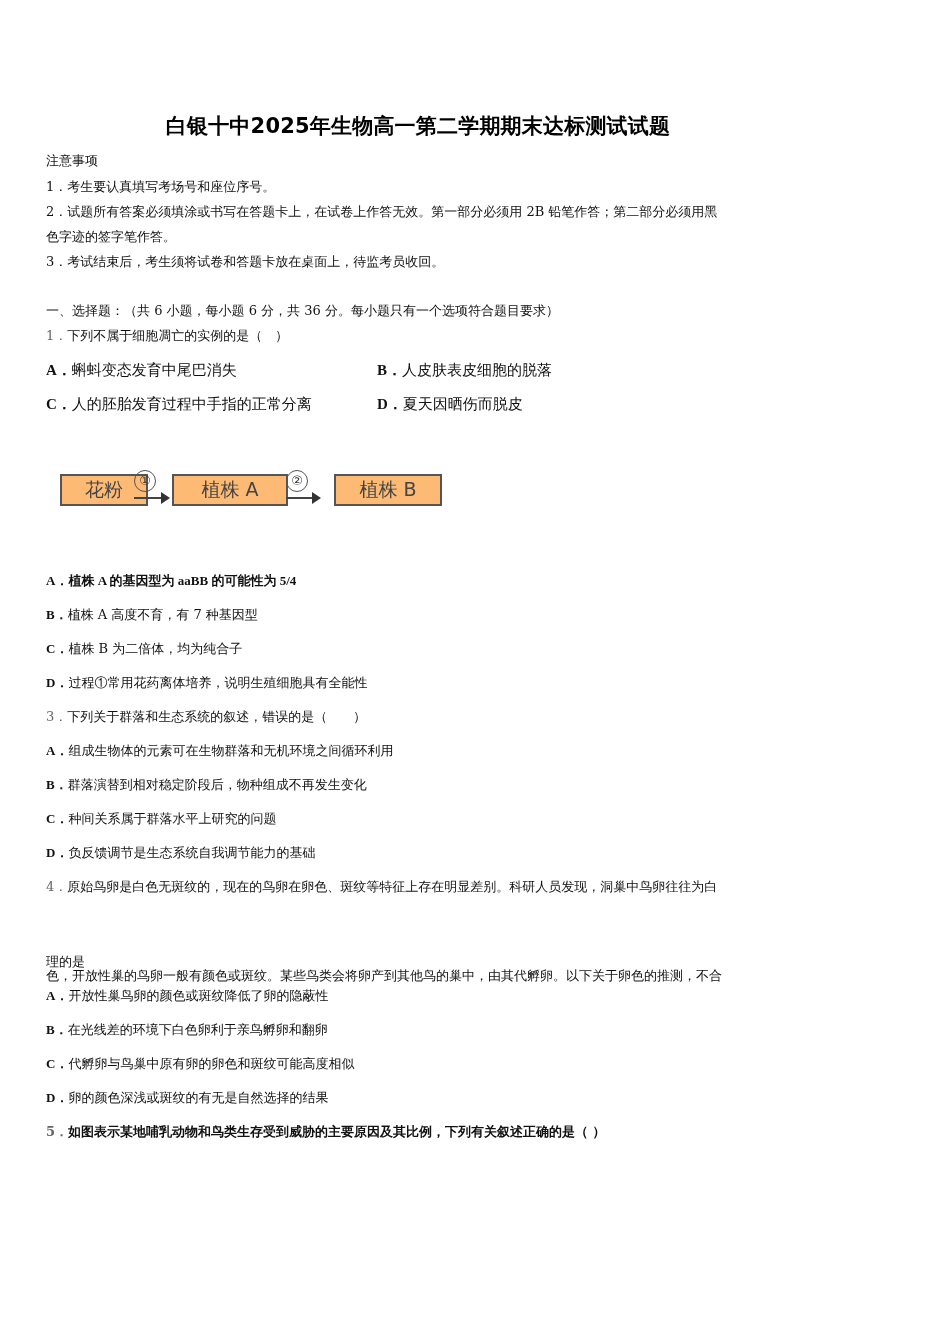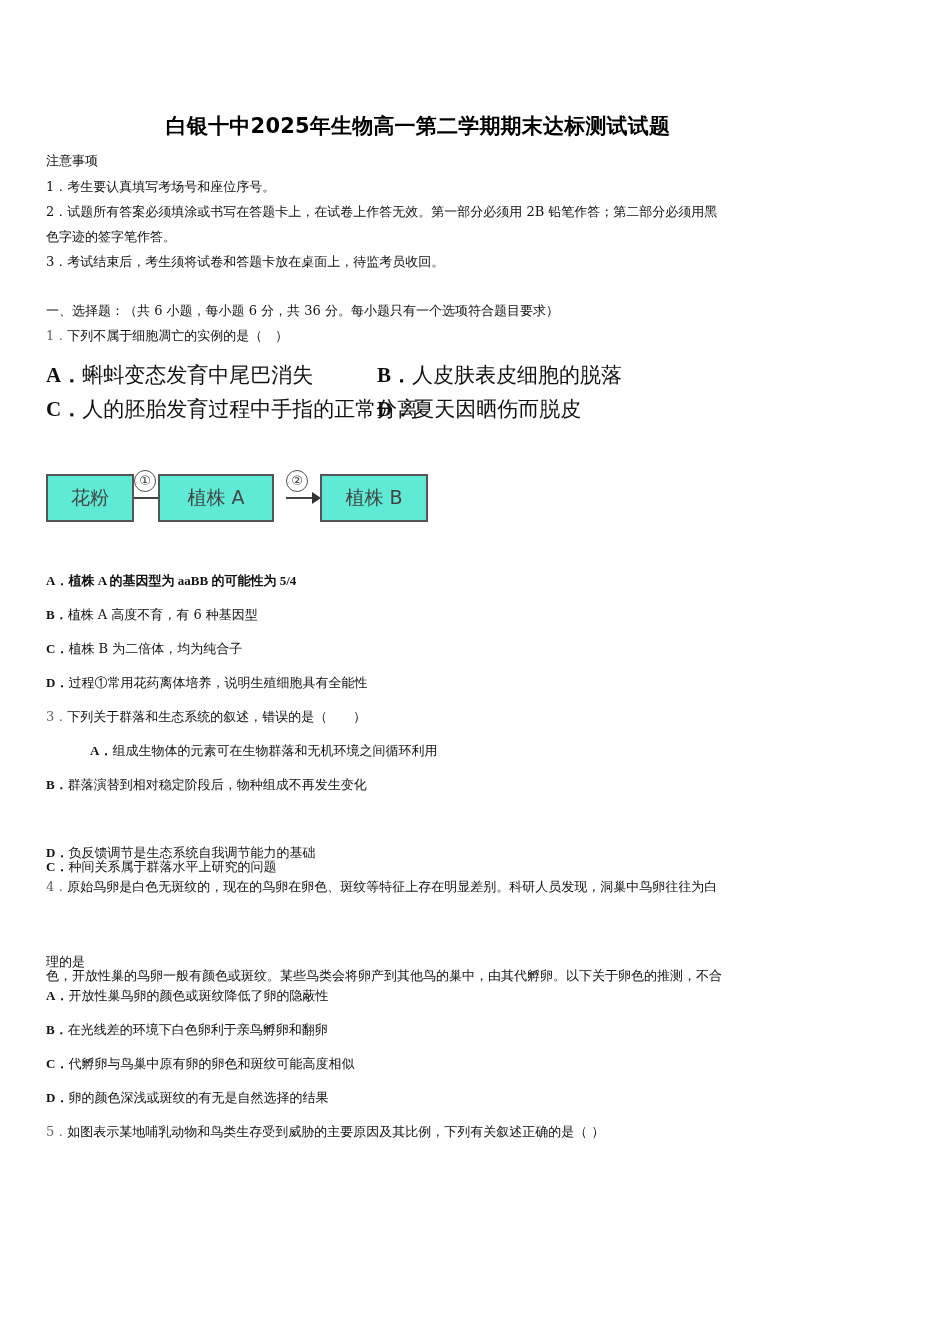--- a/index.html
+++ b/index.html
@@ -13,28 +13,28 @@
     position: absolute; top: 112px; left: 0; width: 836px; text-align: center;
     font-family: "DejaVu Sans", "Liberation Sans", sans-serif; font-weight: bold;
     font-size: 21px; letter-spacing: 0.2px; color: #000;
   }
   .line {
     position: absolute; left: 46px; font-size: 13px; white-space: nowrap; color: #111;
   }
   .num { color: #666; }
   .opt-letter { font-weight: bold; font-family: "Liberation Serif", serif; }
   .bold-en { font-weight: bold; font-family: "Liberation Serif", serif; }
-  .two-col { position: absolute; left: 46px; font-size: 21px; white-space: nowrap; }
+  .two-col { position: absolute; left: 46px; font-size: 15px; white-space: nowrap; }
   .two-col .col2 { position: absolute; left: 331px; top: 0; }
   
   .diagram { position: absolute; left: 46px; top: 470px; width: 390px; height: 60px; }
   .box {
-    position: absolute; top: 4px; height: 48px; border: 2px solid #555; background: #5eead4;
+    position: absolute; top: 4px; height: 32px; border: 2px solid #555; background: #fdba74;
     font-family: "DejaVu Sans", sans-serif; font-size: 19px; color: #444;
-    display: flex; align-items: center; justify-content: center; box-sizing: border-box;
+    display: flex; align-items: center; justify-content: center; box-sizing: border-box; margin-left: 14px;
   }
   .arrow { position: absolute; top: 27px; height: 2px; background: #444; }
   .arrow::after {
     content: ""; position: absolute; right: -2px; top: -5px;
     border-left: 9px solid #333; border-top: 6px solid transparent; border-bottom: 6px solid transparent;
   }
   .circ {
     position: absolute; top: 0px; width: 20px; height: 20px; border: 1.5px solid #555;
     border-radius: 50%; font-size: 13px; color: #333; text-align: center; line-height: 20px;
     font-family: "DejaVu Sans", sans-serif; box-sizing: content-box;
@@ -72,39 +72,39 @@
     <div class="box" style="left:0; width:88px;">花粉</div>
     <div class="arrow" style="left:88px; width:34px;"></div>
     <div class="circ" style="left:88px;">①</div>
     <div class="box" style="left:112px; width:116px;">植株 A</div>
     <div class="arrow" style="left:240px; width:33px;"></div>
     <div class="circ" style="left:240px;">②</div>
     <div class="box" style="left:274px; width:108px;">植株 B</div>
   </div>
 
   <div class="line" style="top:572px;"><span class="opt-letter">A．</span><span class="bold-en">植株 A 的基因型为 aaBB 的可能性为 5/4</span></div>
-  <div class="line" style="top:606px;"><span class="opt-letter">B．</span><span>植株 A 高度不育，有 6 种基因型</span></div>
+  <div class="line" style="top:606px;"><span class="opt-letter">B．</span><span>植株 A 高度不育，有 7 种基因型</span></div>
   <div class="line" style="top:640px;"><span class="opt-letter">C．</span><span>植株 B 为二倍体，均为纯合子</span></div>
   <div class="line" style="top:674px;"><span class="opt-letter">D．</span><span>过程①常用花药离体培养，说明生殖细胞具有全能性</span></div>
 
   <div class="line" style="top:708px;">
     <span class="num">3．</span><span>下列关于群落和生态系统的叙述，错误的是（　　）</span>
   </div>
-  <div class="line" style="top:742px;margin-left:44px;"><span class="opt-letter">A．</span><span>组成生物体的元素可在生物群落和无机环境之间循环利用</span></div>
+  <div class="line" style="top:742px;"><span class="opt-letter">A．</span><span>组成生物体的元素可在生物群落和无机环境之间循环利用</span></div>
   <div class="line" style="top:776px;"><span class="opt-letter">B．</span><span>群落演替到相对稳定阶段后，物种组成不再发生变化</span></div>
-  <div class="line" style="top:810px;margin-top:48px;"><span class="opt-letter">C．</span><span>种间关系属于群落水平上研究的问题</span></div>
+  <div class="line" style="top:810px;"><span class="opt-letter">C．</span><span>种间关系属于群落水平上研究的问题</span></div>
   <div class="line" style="top:844px;"><span class="opt-letter">D．</span><span>负反馈调节是生态系统自我调节能力的基础</span></div>
 
   <div class="line" style="top:878px;">
     <span class="num">4．</span><span>原始鸟卵是白色无斑纹的，现在的鸟卵在卵色、斑纹等特征上存在明显差别。科研人员发现，洞巢中鸟卵往往为白</span>
   </div>
   <div class="line" style="top:967px;">色，开放性巢的鸟卵一般有颜色或斑纹。某些鸟类会将卵产到其他鸟的巢中，由其代孵卵。以下关于卵色的推测，不合</div>
   <div class="line" style="top:953px;">理的是</div>
   <div class="line" style="top:987px;"><span class="opt-letter">A．</span><span>开放性巢鸟卵的颜色或斑纹降低了卵的隐蔽性</span></div>
   <div class="line" style="top:1021px;"><span class="opt-letter">B．</span><span>在光线差的环境下白色卵利于亲鸟孵卵和翻卵</span></div>
   <div class="line" style="top:1055px;"><span class="opt-letter">C．</span><span>代孵卵与鸟巢中原有卵的卵色和斑纹可能高度相似</span></div>
   <div class="line" style="top:1089px;"><span class="opt-letter">D．</span><span>卵的颜色深浅或斑纹的有无是自然选择的结果</span></div>
 
-  <div class="line" style="top:1123px;">
+  <div class="line" style="top:1123px;font-weight:bold;">
     <span class="num">5．</span><span>如图表示某地哺乳动物和鸟类生存受到威胁的主要原因及其比例，下列有关叙述正确的是（ ）</span>
   </div>
 
 </div>
 
 </body></html>

